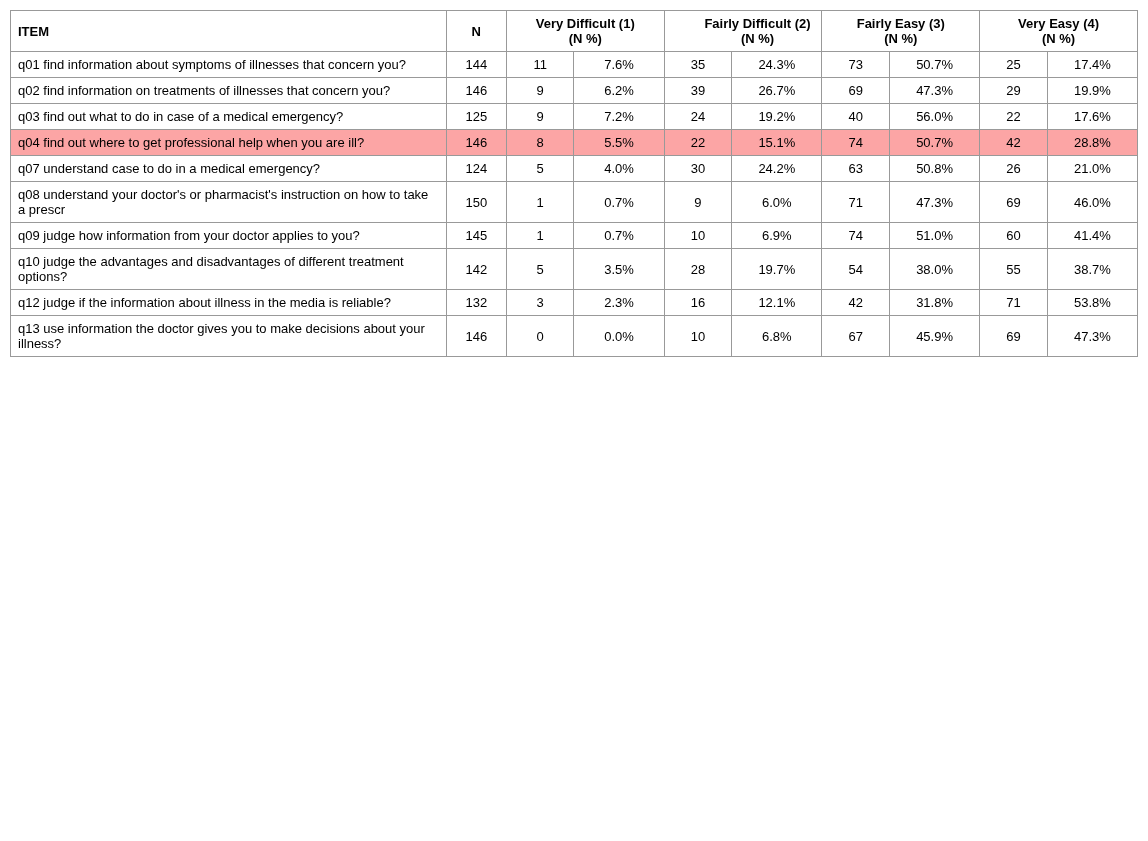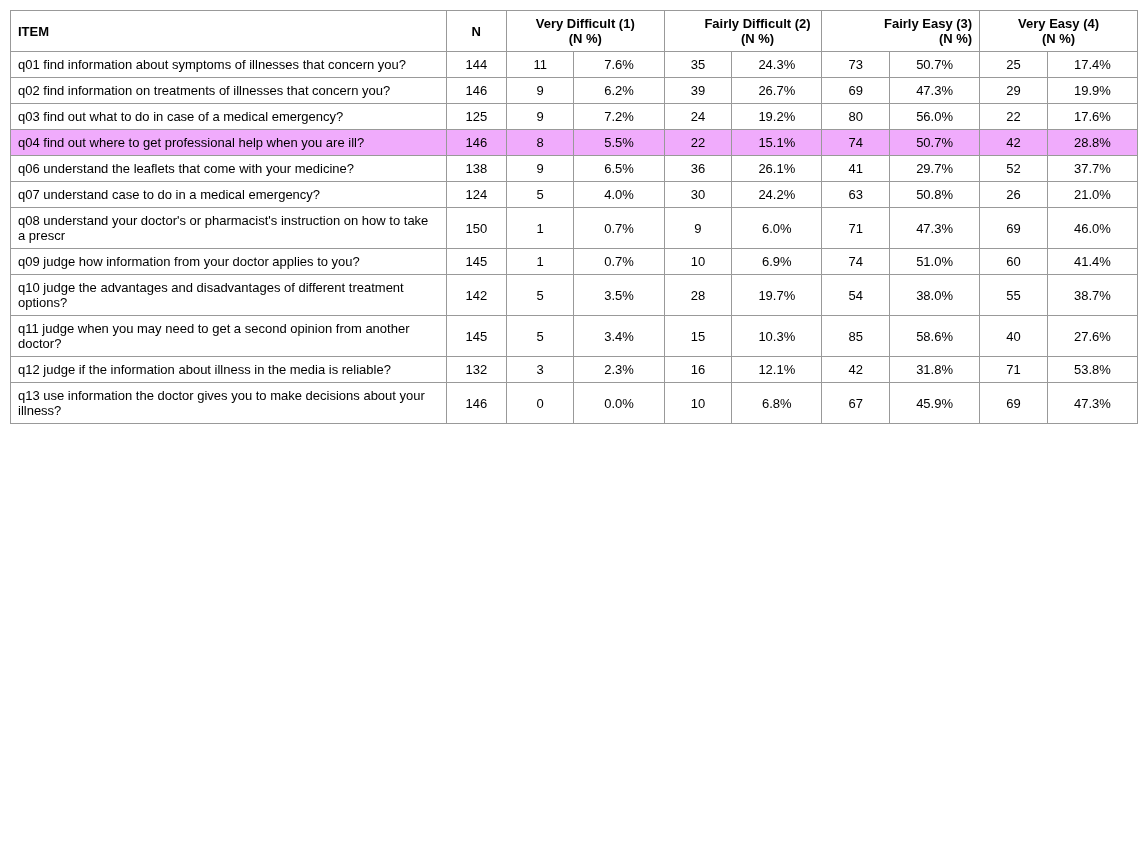--- a/index.html
+++ b/index.html
@@ -26,21 +26,21 @@
       font-weight: bold;
       text-align: left;
     }
     thead th.center {
       text-align: center;
     }
     td.center {
       text-align: center;
     }
     tr.highlighted {
-      background-color: #f0abfc;
+      background-color: #fca5a5;
     }
     tr:not(.highlighted) {
       background-color: #fff;
     }
     .item-col {
       width: 290px;
     }
     .n-col {
       width: 40px;
       text-align: center;
@@ -58,21 +58,21 @@
 </head>
 <body>
 
 <table>
   <thead>
     <tr>
       <th class="item-col">ITEM</th>
       <th class="n-col center">N</th>
       <th colspan="2" style="text-align:center;">Very Difficult (1)<br>(N %)</th>
       <th colspan="2" style="text-align:center;padding-left:36px;">Fairly Difficult (2)<br>(N %)</th>
-      <th colspan="2" style="text-align:right;margin-top:25px;">Fairly Easy (3)<br>(N %)</th>
+      <th colspan="2" style="text-align:center;margin-top:25px;">Fairly Easy (3)<br>(N %)</th>
       <th colspan="2" style="text-align:center;">Very Easy (4)<br>(N %)</th>
     </tr>
   </thead>
   <tbody id="table-body">
   <tr>
     <td class="item-col">q01 find information about symptoms of illnesses that concern you?</td>
     <td class="n-col center">144</td>
     <td class="num-col center">11</td>
     <td class="pct-col center">7.6%</td>
     <td class="num-col center">35</td>
@@ -94,48 +94,36 @@
     <td class="num-col center">29</td>
     <td class="pct-col center">19.9%</td>
   </tr>
       <tr>
     <td class="item-col">q03 find out what to do in case of a medical emergency?</td>
     <td class="n-col center">125</td>
     <td class="num-col center">9</td>
     <td class="pct-col center">7.2%</td>
     <td class="num-col center">24</td>
     <td class="pct-col center">19.2%</td>
-    <td class="num-col center">80</td>
+    <td class="num-col center">40</td>
     <td class="pct-col center">56.0%</td>
     <td class="num-col center">22</td>
     <td class="pct-col center">17.6%</td>
   </tr>
       <tr class="highlighted">
     <td class="item-col">q04 find out where to get professional help when you are ill?</td>
     <td class="n-col center">146</td>
     <td class="num-col center">8</td>
     <td class="pct-col center">5.5%</td>
     <td class="num-col center">22</td>
     <td class="pct-col center">15.1%</td>
     <td class="num-col center">74</td>
     <td class="pct-col center">50.7%</td>
     <td class="num-col center">42</td>
     <td class="pct-col center">28.8%</td>
-  </tr>
-      <tr>
-    <td class="item-col">q06 understand the leaflets that come with your medicine?</td>
-    <td class="n-col center">138</td>
-    <td class="num-col center">9</td>
-    <td class="pct-col center">6.5%</td>
-    <td class="num-col center">36</td>
-    <td class="pct-col center">26.1%</td>
-    <td class="num-col center">41</td>
-    <td class="pct-col center">29.7%</td>
-    <td class="num-col center">52</td>
-    <td class="pct-col center">37.7%</td>
   </tr>
       <tr>
     <td class="item-col">q07 understand case to do in a medical emergency?</td>
     <td class="n-col center">124</td>
     <td class="num-col center">5</td>
     <td class="pct-col center">4.0%</td>
     <td class="num-col center">30</td>
     <td class="pct-col center">24.2%</td>
     <td class="num-col center">63</td>
     <td class="pct-col center">50.8%</td>
@@ -172,32 +160,20 @@
     <td class="num-col center">5</td>
     <td class="pct-col center">3.5%</td>
     <td class="num-col center">28</td>
     <td class="pct-col center">19.7%</td>
     <td class="num-col center">54</td>
     <td class="pct-col center">38.0%</td>
     <td class="num-col center">55</td>
     <td class="pct-col center">38.7%</td>
   </tr>
       <tr>
-    <td class="item-col">q11 judge when you may need to get a second opinion from another doctor?</td>
-    <td class="n-col center">145</td>
-    <td class="num-col center">5</td>
-    <td class="pct-col center">3.4%</td>
-    <td class="num-col center">15</td>
-    <td class="pct-col center">10.3%</td>
-    <td class="num-col center">85</td>
-    <td class="pct-col center">58.6%</td>
-    <td class="num-col center">40</td>
-    <td class="pct-col center">27.6%</td>
-  </tr>
-      <tr>
     <td class="item-col">q12 judge if the information about illness in the media is reliable?</td>
     <td class="n-col center">132</td>
     <td class="num-col center">3</td>
     <td class="pct-col center">2.3%</td>
     <td class="num-col center">16</td>
     <td class="pct-col center">12.1%</td>
     <td class="num-col center">42</td>
     <td class="pct-col center">31.8%</td>
     <td class="num-col center">71</td>
     <td class="pct-col center">53.8%</td>

